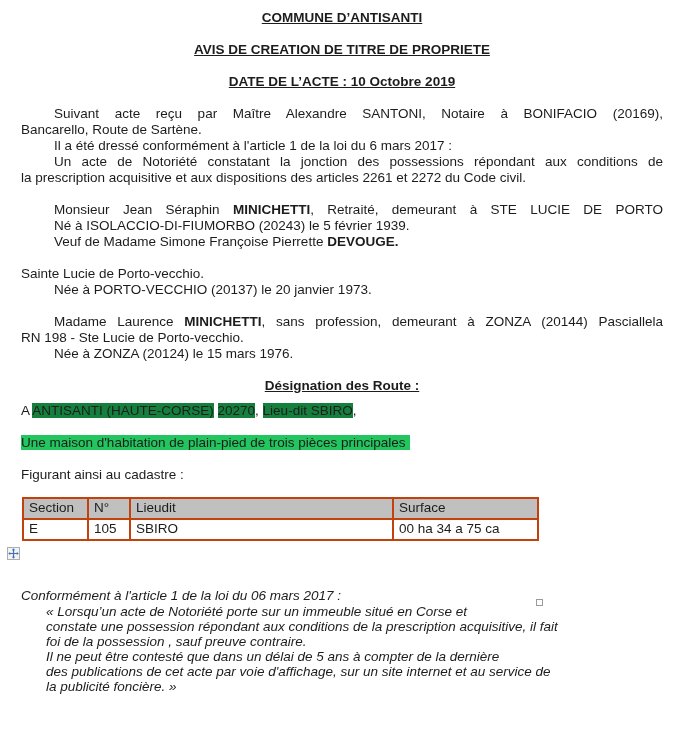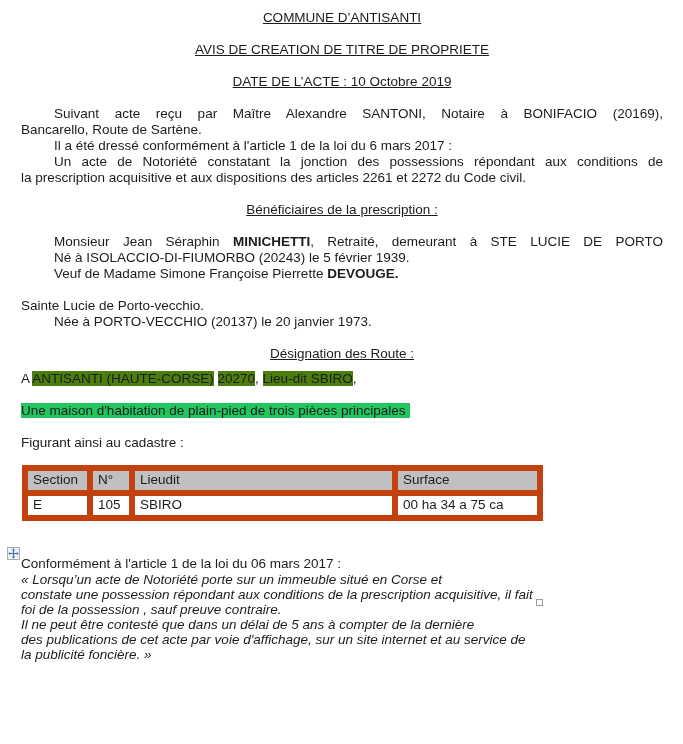--- a/index.html
+++ b/index.html
@@ -13,37 +13,37 @@
     position: relative;
     box-sizing: border-box;
     width: 683px; height: 744px;
     padding: 10px 20px 0 21px;
     font-size: 13.5px; line-height: 16px;
     background: #ffffff;
   }
   .line { min-height: 16px; white-space: normal; }
   .ind { text-indent: 33px; }
   .stretch { text-align: justify; text-align-last: justify; }
-  .heading { text-align: center; font-weight: normal; }
+  .heading { text-align: center; font-weight: bold; }
   .u { text-decoration: underline; }
   b, .b { font-weight: bold; }
   .mt16 { margin-top: 16px; }
   .mt9  { margin-top: 9px; }
   .mt14 { margin-top: 14px; }
-  .mt35 { margin-top: 35px; }
-  .hl { background: #4d7c0f; }
+  .mt35 { margin-top: 47px; font-style: italic; }
+  .hl { background: #15803d; }
   .hl-pad { background: #22c55e; padding-right: 4px; }
 
   table.cadastre {
     border-collapse: collapse;
     margin-left: 1px;
     table-layout: fixed;
   }
   table.cadastre th, table.cadastre td {
-    border: 6px solid #c2410c;
+    border: 2px solid #c2410c;
     font-weight: normal;
     font-size: 13.5px;
     text-align: left;
     padding: 0 2px 1px 5px;
     height: 18px;
     overflow: hidden;
     white-space: nowrap;
   }
   table.cadastre th { background: #c0c0c0; }
   .col-section { width: 65px; }
@@ -54,53 +54,57 @@
   .move-handle {
     position: absolute; left: 7px; top: 547px;
     width: 13px; height: 13px; cursor: move;
   }
   .resize-handle {
     position: absolute; left: 536px; top: 599px;
     width: 5px; height: 5px;
     border: 1px solid #9a9a9a; background: #ffffff;
     cursor: nwse-resize;
   }
-  .quote { font-style: italic; line-height: 15px; }
+  .quote { font-style: italic; line-height: 15px; margin-left: 25px; }
   .quote .line { min-height: 15px; }
 </style>
 </head>
 <body>
 
 <div class="doc">
 
   <div class="heading line"><span class="u">COMMUNE D’ANTISANTI</span></div>
   <div class="heading line mt16"><span class="u">AVIS DE CREATION DE TITRE DE PROPRIETE</span></div>
   <div class="heading line mt16"><span class="u">DATE DE L’ACTE : 10 Octobre 2019</span></div>
 
   <div class="mt16">
     <div class="line ind stretch">Suivant acte reçu par Maître Alexandre SANTONI, Notaire à BONIFACIO (20169),</div>
     <div class="line">Bancarello, Route de Sartène.</div>
     <div class="line ind">Il a été dressé conformément à l'article 1 de la loi du 6 mars 2017 :</div>
     <div class="line ind stretch">Un acte de Notoriété constatant la jonction des possessions répondant aux conditions de</div>
     <div class="line">la prescription acquisitive et aux dispositions des articles 2261 et 2272 du Code civil.</div>
   </div>
 
-  <div class="heading line mt16"><span class="u">Bénéficiaires de la prescription :</span></div>
 
   <div class="mt16">
     <div class="line ind stretch"><span>Monsieur Jean Séraphin </span><b>MINICHETTI</b><span>, Retraité, demeurant à STE LUCIE DE PORTO</span></div>
     <div class="line ind">Né à ISOLACCIO-DI-FIUMORBO (20243) le 5 février 1939.</div>
     <div class="line ind"><span>Veuf de Madame Simone Françoise Pierrette </span><b>DEVOUGE.</b></div>
   </div>
 
   <div class="mt16">
     <div class="line">Sainte Lucie de Porto-vecchio.</div>
     <div class="line ind">Née à PORTO-VECCHIO (20137) le 20 janvier 1973.</div>
   </div>
 
+  <div class="mt16">
+    <div class="line ind stretch"><span>Madame Laurence </span><b>MINICHETTI</b><span>, sans profession, demeurant à ZONZA (20144) Pasciallela</span></div>
+    <div class="line">RN 198 - Ste Lucie de Porto-vecchio.</div>
+    <div class="line ind">Née à ZONZA (20124) le 15 mars 1976.</div>
+  </div>
 
   <div class="heading line mt16"><span class="u">Désignation des Route :</span></div>
 
   <div class="line mt9"><span>A </span><span class="hl">ANTISANTI (HAUTE-CORSE)</span><span> </span><span class="hl">20270</span><span>, </span><span class="hl">Lieu-dit SBIRO</span><span>,</span></div>
 
   <div class="line mt16"><span class="hl-pad">Une maison d'habitation de plain-pied de trois pièces principales</span></div>
 
   <div class="line mt16">Figurant ainsi au cadastre :</div>
 
   <table class="cadastre mt14">

